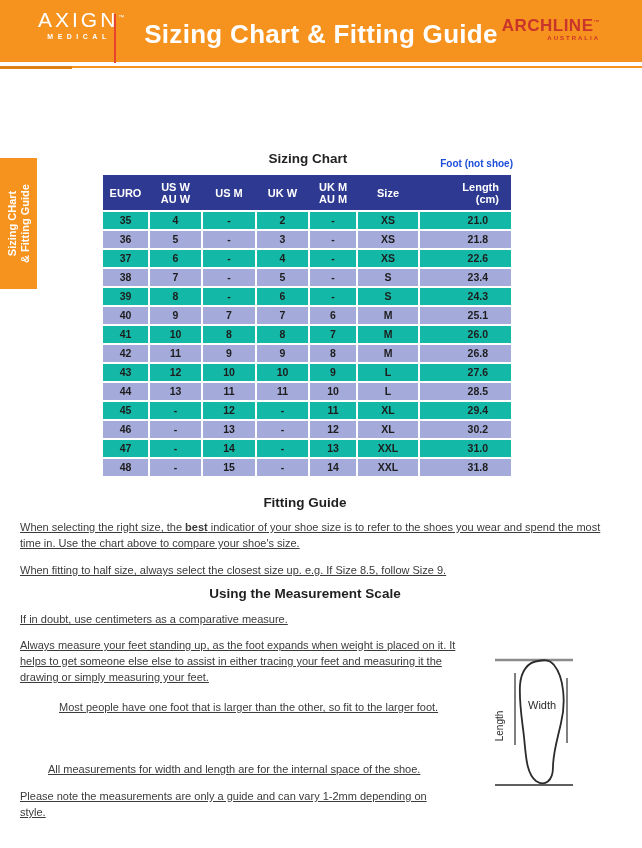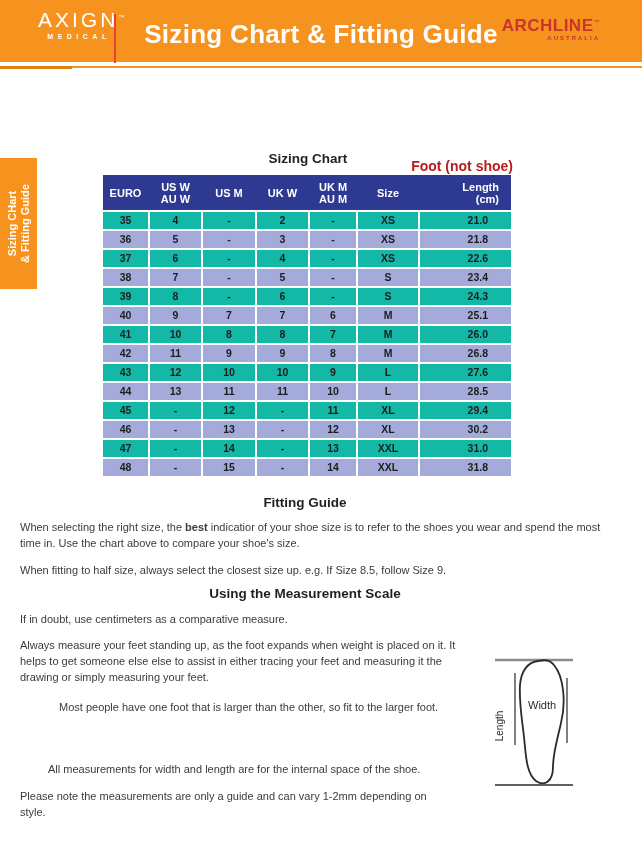--- a/index.html
+++ b/index.html
@@ -26,37 +26,37 @@
   
   .side-tab{position:absolute;left:0;top:158px;width:37px;height:131px;background:#F6921E;}
   .side-tab-text{position:absolute;left:-47px;top:47px;width:131px;height:37px;
     transform:rotate(-90deg);display:flex;flex-direction:column;justify-content:center;
     text-align:center;color:#fff;font-weight:bold;font-size:11px;line-height:13px;white-space:nowrap;}
 
   
   .chart-title{position:absolute;top:151px;left:103px;width:410px;text-align:center;
     font-size:13.5px;font-weight:bold;color:#232323;}
   .foot-note{position:absolute;top:158px;left:403px;width:110px;text-align:right;
-    font-size:14px;font-weight:bold;color:#b91c1c;}
+    font-size:10px;font-weight:bold;color:#1d4ed8;}
   .thead{position:absolute;top:175px;left:103px;width:408px;height:35px;background:#2E3A92;
     display:grid;grid-template-columns:45px 51px 52px 51px 46px 60px 91px;column-gap:2px;text-align:right;}
   .th{display:flex;flex-direction:column;justify-content:center;align-items:center;height:35px;
     color:#fff;font-weight:bold;font-size:11px;line-height:12px;}
   .th.col6{align-items:flex-end;padding-right:12px;box-sizing:border-box;}
   .tbody{position:absolute;top:212px;left:103px;width:408px;background:#fff;
     display:grid;grid-template-columns:45px 51px 52px 51px 46px 60px 91px;column-gap:2px;row-gap:2px;}
   .cell{height:17px;line-height:17px;font-size:10.5px;font-weight:bold;color:#1d1d1d;text-align:center;}
   .cell.col6{text-align:right;padding-right:23px;box-sizing:border-box;}
   .steel{background:#14b8a6;}
   .peri{background:#A4AAD9;}
 
   
   .h-sec{position:absolute;left:0;width:610px;text-align:center;
     font-size:13.5px;font-weight:bold;color:#1f1f1f;}
-  .para{position:absolute;font-size:11px;line-height:16px;color:#3b3b3b;}
+  .para{position:absolute;font-size:11px;line-height:16px;color:#3b3b3b;text-decoration:underline;}
   #h-fitting{top:495px;}
   #p-fit1{top:519px;left:20px;width:600px;}
   #p-fit2{top:562px;left:20px;width:600px;}
   #h-measure{top:586px;}
   #p-m1{top:611px;left:20px;width:600px;}
   #p-m2{top:637px;left:20px;width:452px;}
   #p-m3{top:699px;left:20px;width:520px;padding-left:39px;}
   #p-m4{top:761px;left:20px;width:540px;margin-left:28px;}
   #p-m5{top:788px;left:20px;width:432px;}
 

